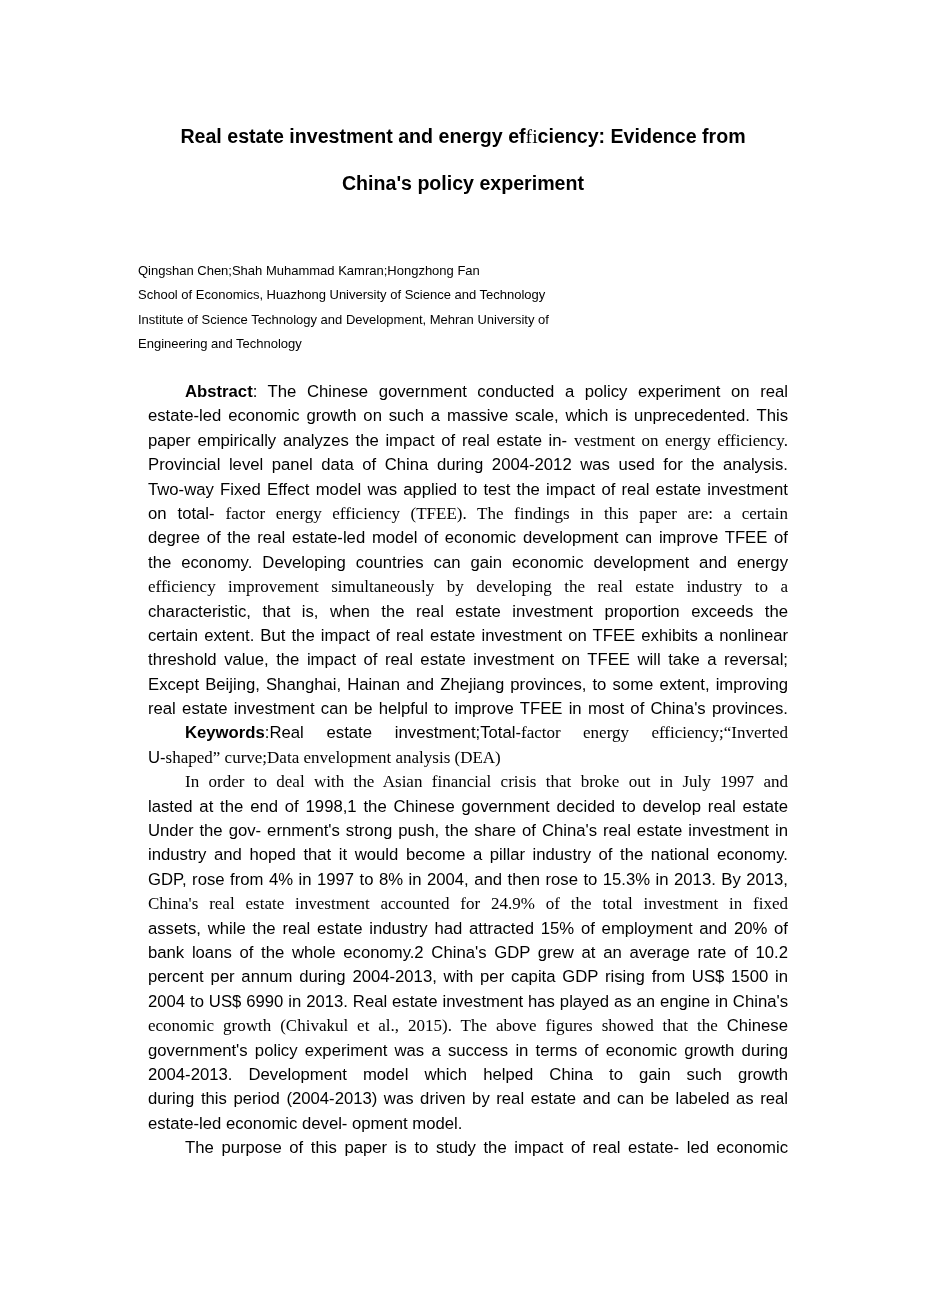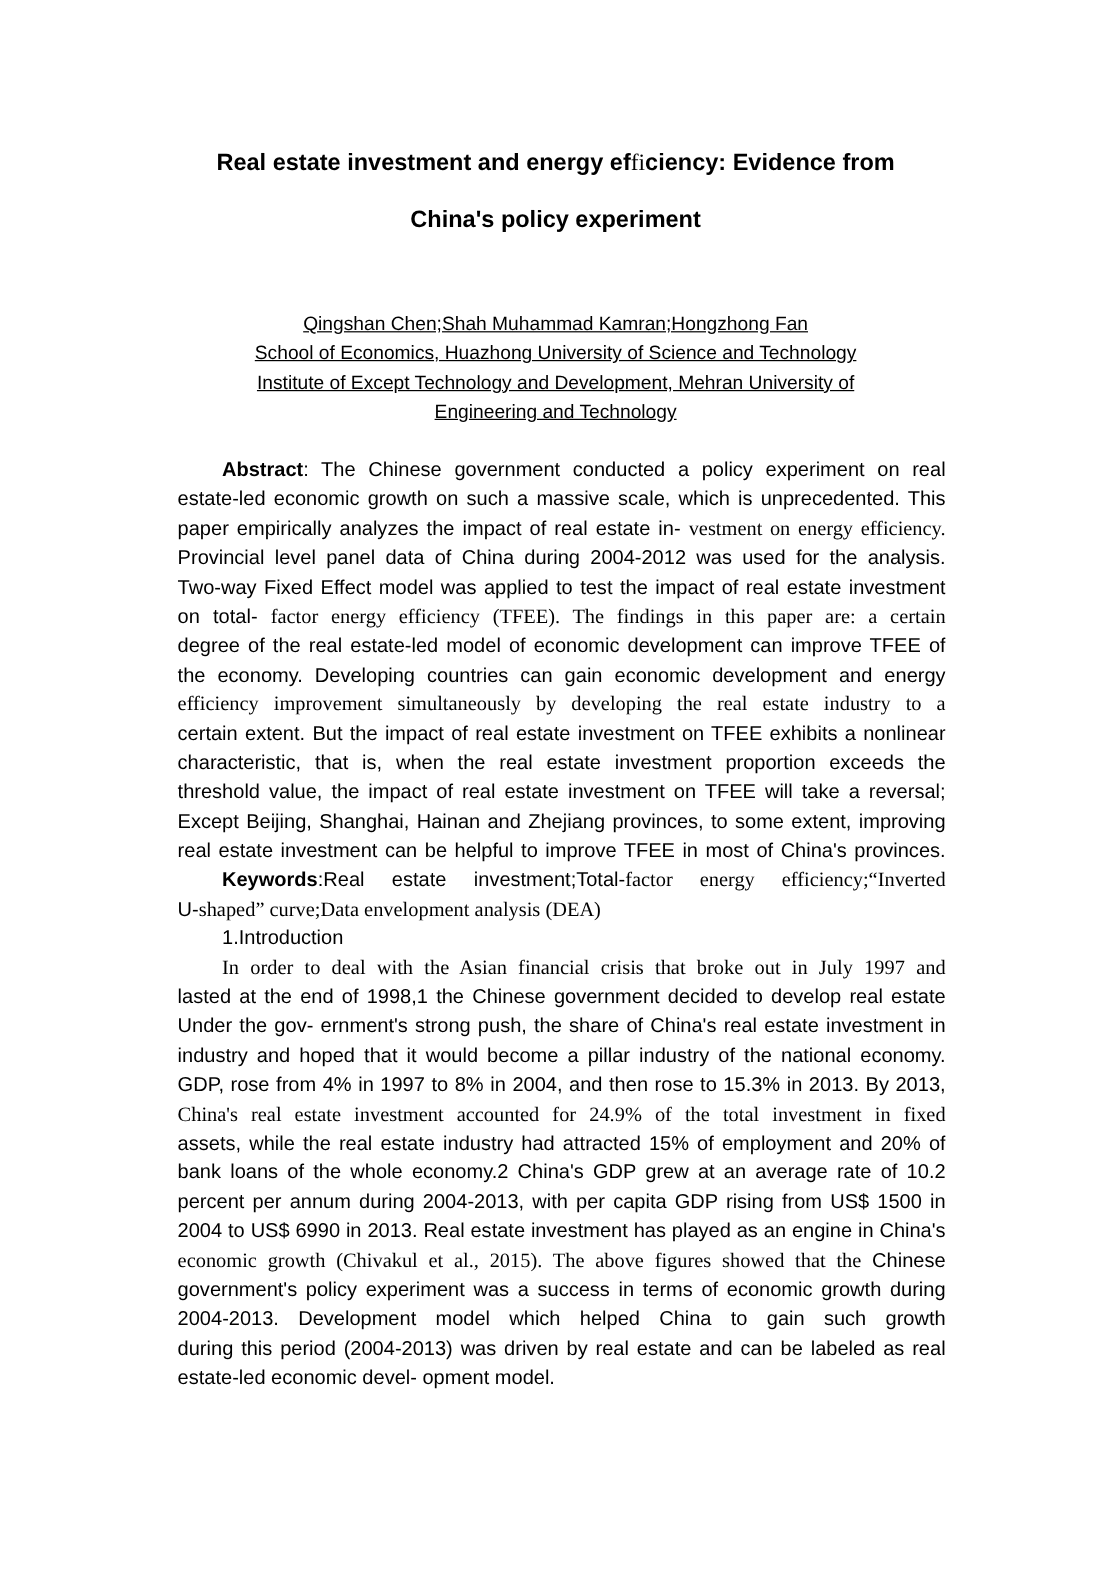--- a/index.html
+++ b/index.html
@@ -30,26 +30,24 @@
     height: 47px;
     white-space: nowrap;
   }
   .byline-block {
     position: absolute;
     left: 138px;
     top: 259px;
     width: 650px;
   }
   .byline-line {
-    text-align: center;
-    font-size: 16px;
+    font-size: 13px;
     line-height: 24.4px;
     height: 24.4px;
     white-space: nowrap;
-    text-decoration: underline;
   }
   .body-block {
     position: absolute;
     left: 138px;
     top: 380px;
     width: 650px;
     font-size: 16.7px;
   }
   .para { margin: 0; padding: 0; }
   .line {
@@ -79,58 +77,58 @@
 <body>
 
 <div class="page">
   <div class="title-block">
       <div class="title-line"><span class="bold">Real estate investment and energy ef</span><span class="serif">fi</span><span class="bold">ciency: Evidence from</span></div>
       <div class="title-line"><span class="bold">China's policy experiment</span></div>
     </div>
   <div class="byline-block">
       <div class="byline-line">Qingshan Chen;Shah Muhammad Kamran;Hongzhong Fan</div>
       <div class="byline-line">School of Economics, Huazhong University of Science and Technology</div>
-      <div class="byline-line">Institute of Except Technology and Development, Mehran University of</div>
+      <div class="byline-line">Institute of Science Technology and Development, Mehran University of</div>
       <div class="byline-line">Engineering and Technology</div>
     </div>
   <div class="body-block">
       <div class="para">
         <div class="line indent"><span class="bold">Abstract</span><span>: The Chinese government conducted a policy experiment on real</span></div>
         <div class="line"><span>estate-led economic growth on such a massive scale, which is unprecedented. This</span></div>
         <div class="line"><span>paper empirically analyzes the impact of real estate in- </span><span class="serif">vestment on energy efficiency.</span></div>
         <div class="line"><span>Provincial level panel data of China during 2004-2012 was used for the analysis.</span></div>
         <div class="line"><span>Two-way Fixed Effect model was applied to test the impact of real estate investment</span></div>
         <div class="line"><span>on total- </span><span class="serif">factor energy efficiency (TFEE). The findings in this paper are: a certain</span></div>
         <div class="line"><span>degree of the real estate-led model of economic development can improve TFEE of</span></div>
         <div class="line"><span>the economy. Developing countries can gain economic development and energy</span></div>
         <div class="line"><span class="serif">efficiency improvement simultaneously by developing the real estate industry to a</span></div>
+        <div class="line"><span>characteristic, that is, when the real estate investment proportion exceeds the</span></div>
         <div class="line"><span>certain extent. But the impact of real estate investment on TFEE exhibits a nonlinear</span></div>
-        <div class="line"><span>characteristic, that is, when the real estate investment proportion exceeds the</span></div>
         <div class="line"><span>threshold value, the impact of real estate investment on TFEE will take a reversal;</span></div>
         <div class="line"><span>Except Beijing, Shanghai, Hainan and Zhejiang provinces, to some extent, improving</span></div>
         <div class="line"><span>real estate investment can be helpful to improve TFEE in most of China's provinces.</span></div>
       </div>
       <div class="para">
         <div class="line indent"><span class="bold">Keywords</span><span>:Real estate investment;Total-</span><span class="serif">factor energy efficiency;“Inverted</span></div>
         <div class="line left"><span>U-</span><span class="serif">shaped” curve;Data envelopment analysis (DEA)</span></div>
-      </div>
-      <div class="para">
-        <div class="line indent left"><span>1.Introduction</span></div>
       </div>
       <div class="para">
         <div class="line indent"><span class="serif">In order to deal with the Asian financial crisis that broke out in July 1997 and</span></div>
         <div class="line"><span>lasted at the end of 1998,1 the Chinese government decided to develop real estate</span></div>
         <div class="line"><span>Under the gov- ernment's strong push, the share of China's real estate investment in</span></div>
         <div class="line"><span>industry and hoped that it would become a pillar industry of the national economy.</span></div>
         <div class="line"><span>GDP, rose from 4% in 1997 to 8% in 2004, and then rose to 15.3% in 2013. By 2013,</span></div>
         <div class="line"><span class="serif">China's real estate investment accounted for 24.9% of the total investment in fixed</span></div>
         <div class="line"><span>assets, while the real estate industry had attracted 15% of employment and 20% of</span></div>
         <div class="line"><span>bank loans of the whole economy.2 China's GDP grew at an average rate of 10.2</span></div>
         <div class="line"><span>percent per annum during 2004-2013, with per capita GDP rising from US$ 1500 in</span></div>
         <div class="line"><span>2004 to US$ 6990 in 2013. Real estate investment has played as an engine in China's</span></div>
         <div class="line"><span class="serif">economic growth (Chivakul et al., 2015). The above figures showed that the </span><span>Chinese</span></div>
         <div class="line"><span>government's policy experiment was a success in terms of economic growth during</span></div>
         <div class="line"><span>2004-2013. Development model which helped China to gain such growth</span></div>
         <div class="line"><span>during this period (2004-2013) was driven by real estate and can be labeled as real</span></div>
         <div class="line left"><span>estate-led economic devel- opment model.</span></div>
       </div>
+      <div class="para">
+        <div class="line indent"><span>The purpose of this paper is to study the impact of real estate- led economic</span></div>
+      </div>
     </div>
 </div>
 
 </body></html>

